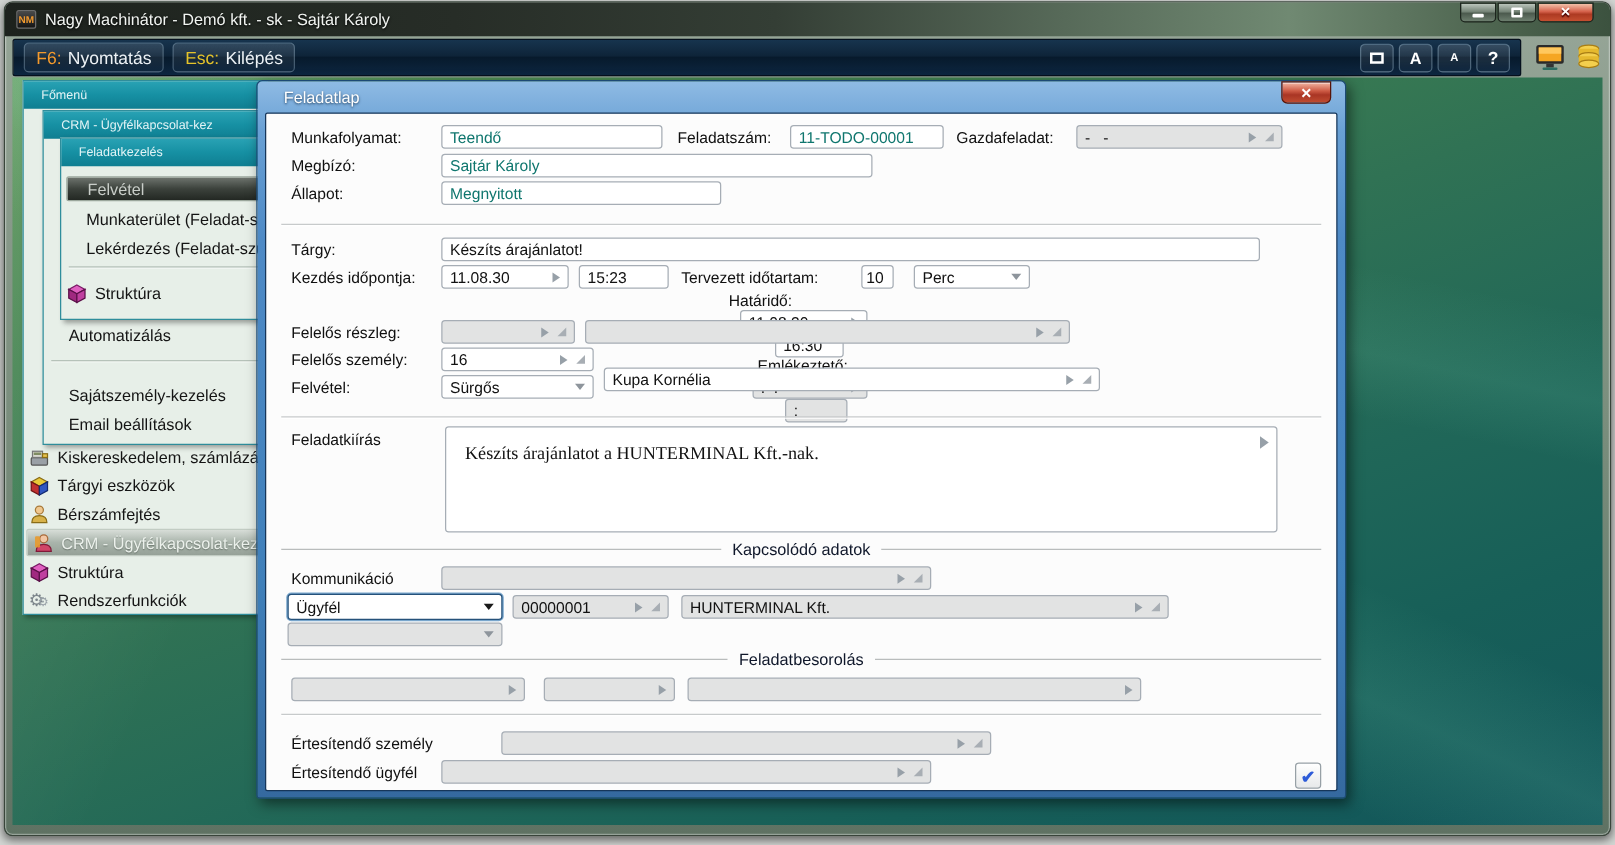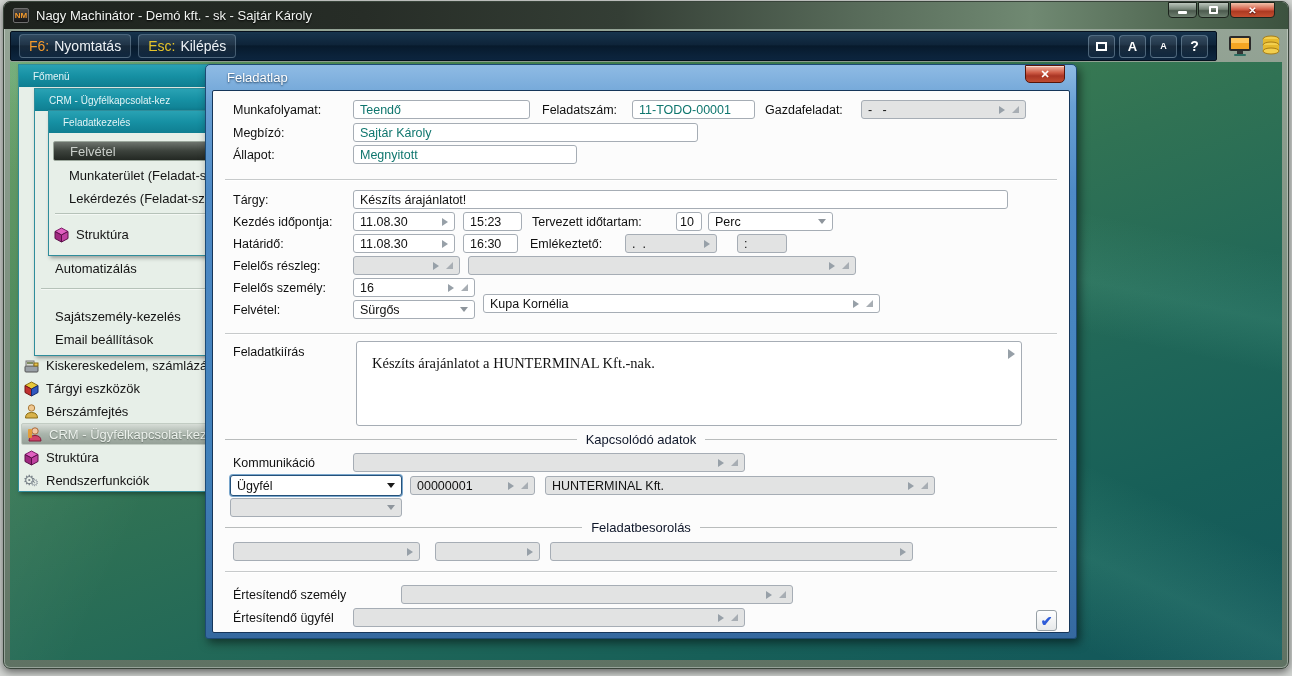--- a/index.html
+++ b/index.html
@@ -326,34 +326,34 @@
             <span class="val">Készíts árajánlatot!</span>
           </div>
       </div>
 
       <div class="r" style="top:121px;">
         <span class="lbl" style="width:120px;">Kezdés időpontja:</span>
         <div class="fld" style="width:102px;">
             <span class="val">11.08.30</span>
             <span class="arr-r"></span>
           </div>
-        <div class="fld" style="width:59px; margin-left:8px;">
+        <div class="fld" style="width:72px; margin-left:8px;">
             <span class="val">15:23</span>
           </div>
         <span class="lbl" style="margin-left:10px; width:140px;">Tervezett időtartam:</span>
         <div class="fld" style="width:26px; margin-left:4px; padding:0 3px;">
             <span class="val">10</span>
           </div>
-        <div class="fld" style="width:125px; margin-left:6px;">
+        <div class="fld" style="width:93px; margin-left:16px;">
             <span class="val">Perc</span>
             <span class="arr-d"></span>
           </div>
       </div>
 
-      <div class="r" style="top:143px;">
+      <div class="r" style="top:143px;flex-direction:column;">
         <span class="lbl" style="width:120px;">Határidő:</span>
         <div class="fld" style="width:102px;">
             <span class="val">11.08.30</span>
             <span class="arr-r"></span>
           </div>
         <div class="fld" style="width:55px; margin-left:8px;">
             <span class="val">16:30</span>
           </div>
         <span class="lbl" style="margin-left:12px; width:86px;">Emlékeztető:</span>
         <div class="fld dis" style="width:92px; margin-left:9px;">

